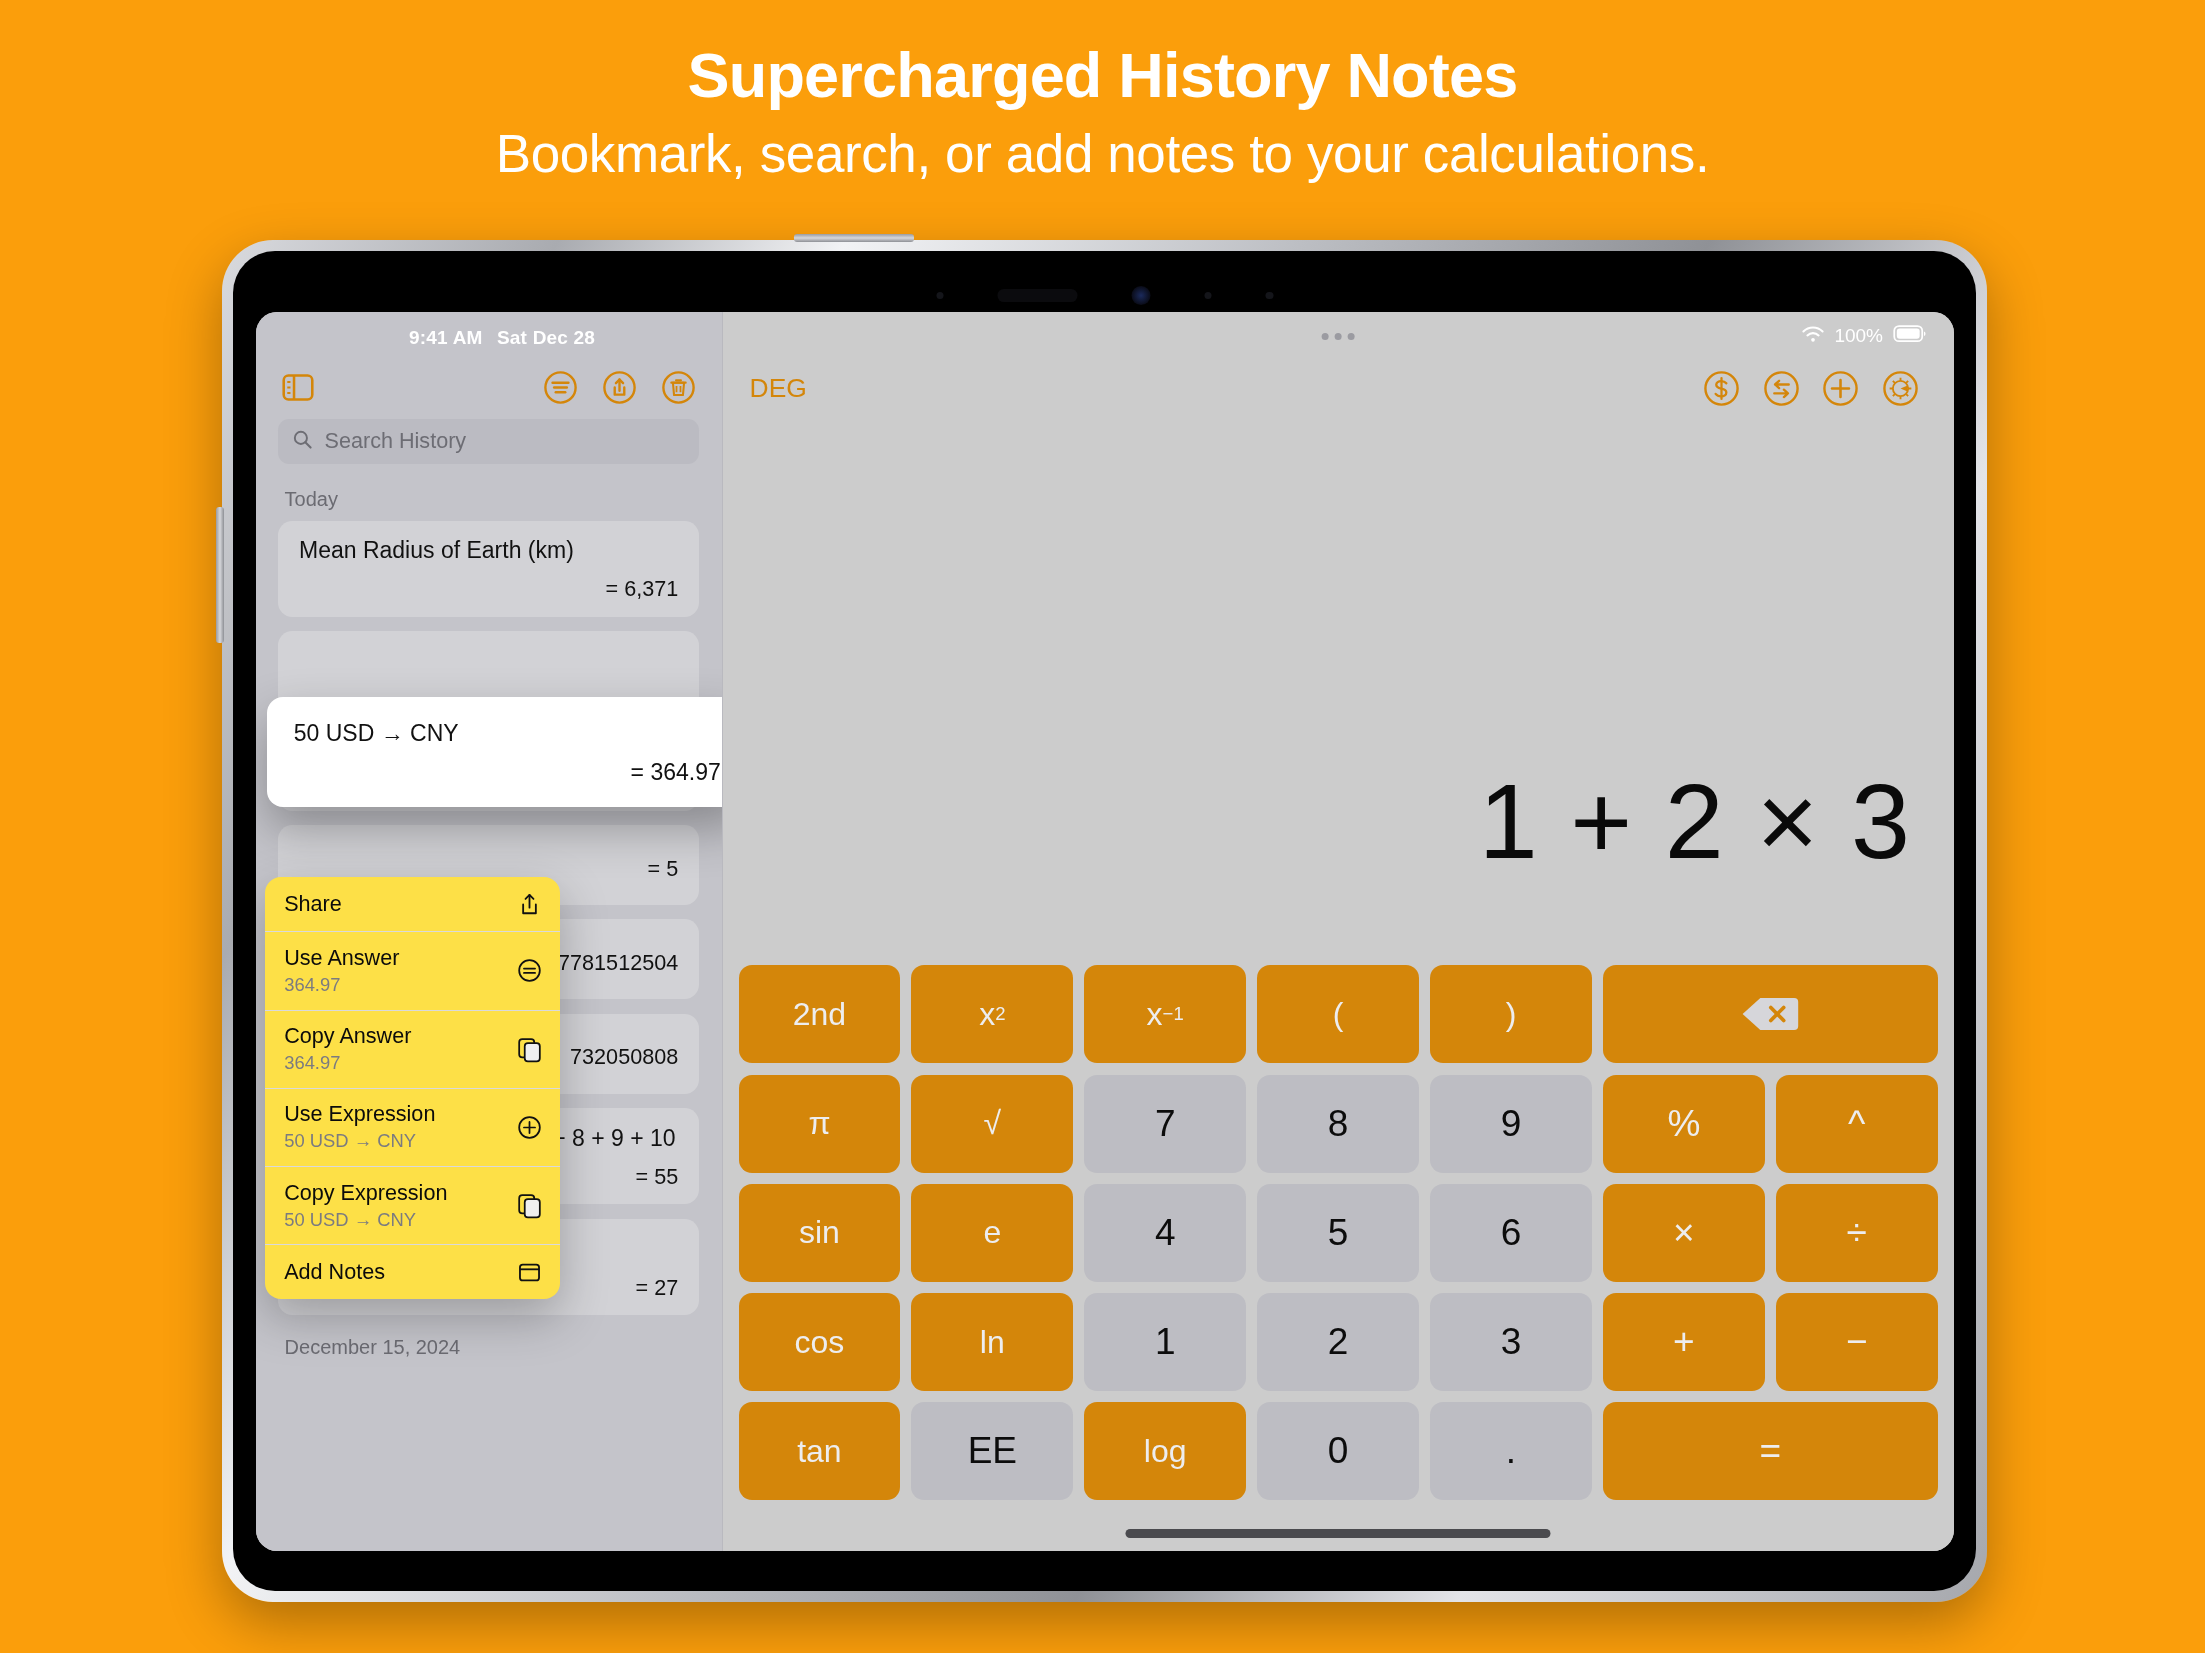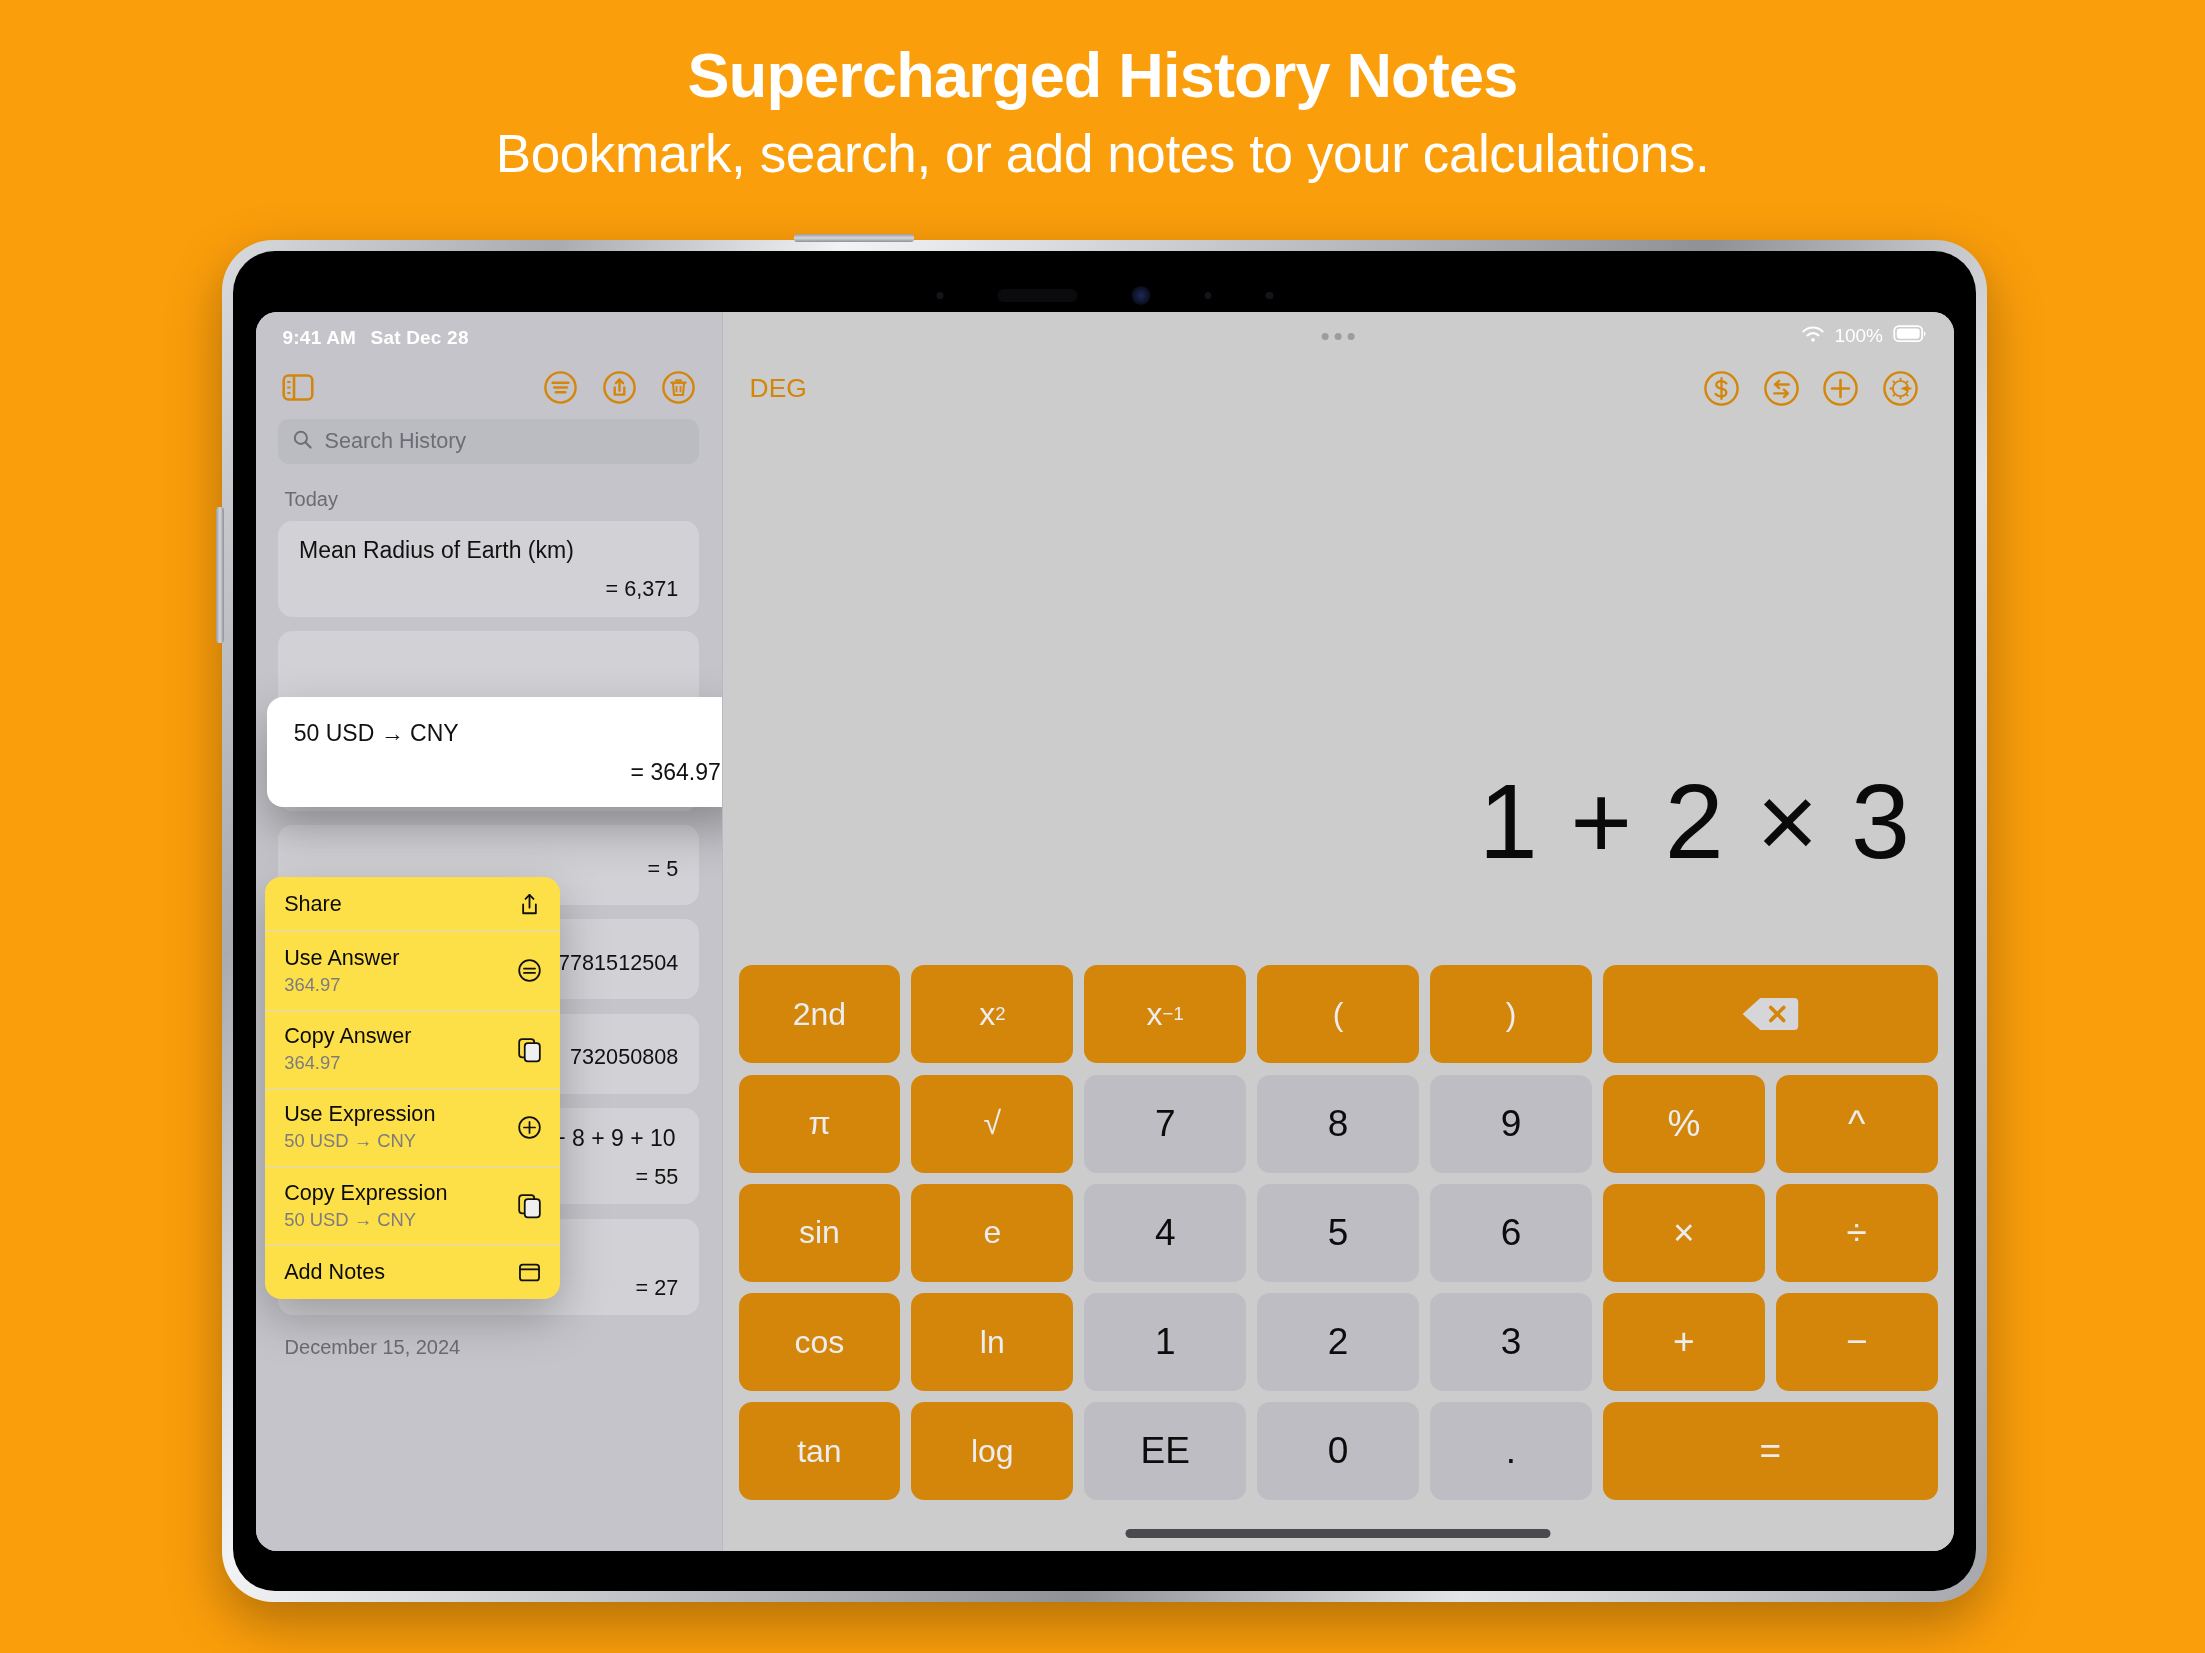--- a/index.html
+++ b/index.html
@@ -74,21 +74,21 @@
   .sidebar {
     width: 467px; flex: 0 0 467px; height: 100%;
     background: #C4C4CA;
     position: relative;
     border-right: 0.8px solid #b9b9bf;
     overflow: hidden;
   }
   .statusbar-left {
     display: flex; align-items: center; gap: 14.4px;
     padding: 14.4px 0 0 27px; color: #fff;
-    font-size: 19px; font-weight: 600; letter-spacing: 0.2px;
+    font-size: 19px; font-weight: 600; letter-spacing: 0.2px; justify-content: center;
   }
   .sb-toolbar {
     display: flex; align-items: center;
     padding: 21px 26px 0 26px;
   }
   .sb-toolbar .spacer { flex: 1; }
   .icon-btn { cursor: pointer; line-height: 0; }
   .sb-toolbar .icon-btn + .icon-btn { margin-left: 24px; }
   .sb-title {
     font-size: 45px; font-weight: 700; color: #000;
@@ -511,22 +511,22 @@
 
           <div class="key fn">cos</div>
           <div class="key fn">ln</div>
           <div class="key num">1</div>
           <div class="key num">2</div>
           <div class="key num">3</div>
           <div class="key op">+</div>
           <div class="key op">−</div>
 
           <div class="key fn">tan</div>
+          <div class="key num">EE</div>
           <div class="key fn">log</div>
-          <div class="key num">EE</div>
           <div class="key num">0</div>
           <div class="key num">.</div>
           <div class="key op span2">=</div>
         </div>
 
         <div class="home-ind"></div>
       </div>
 
     </div>
   </div>

